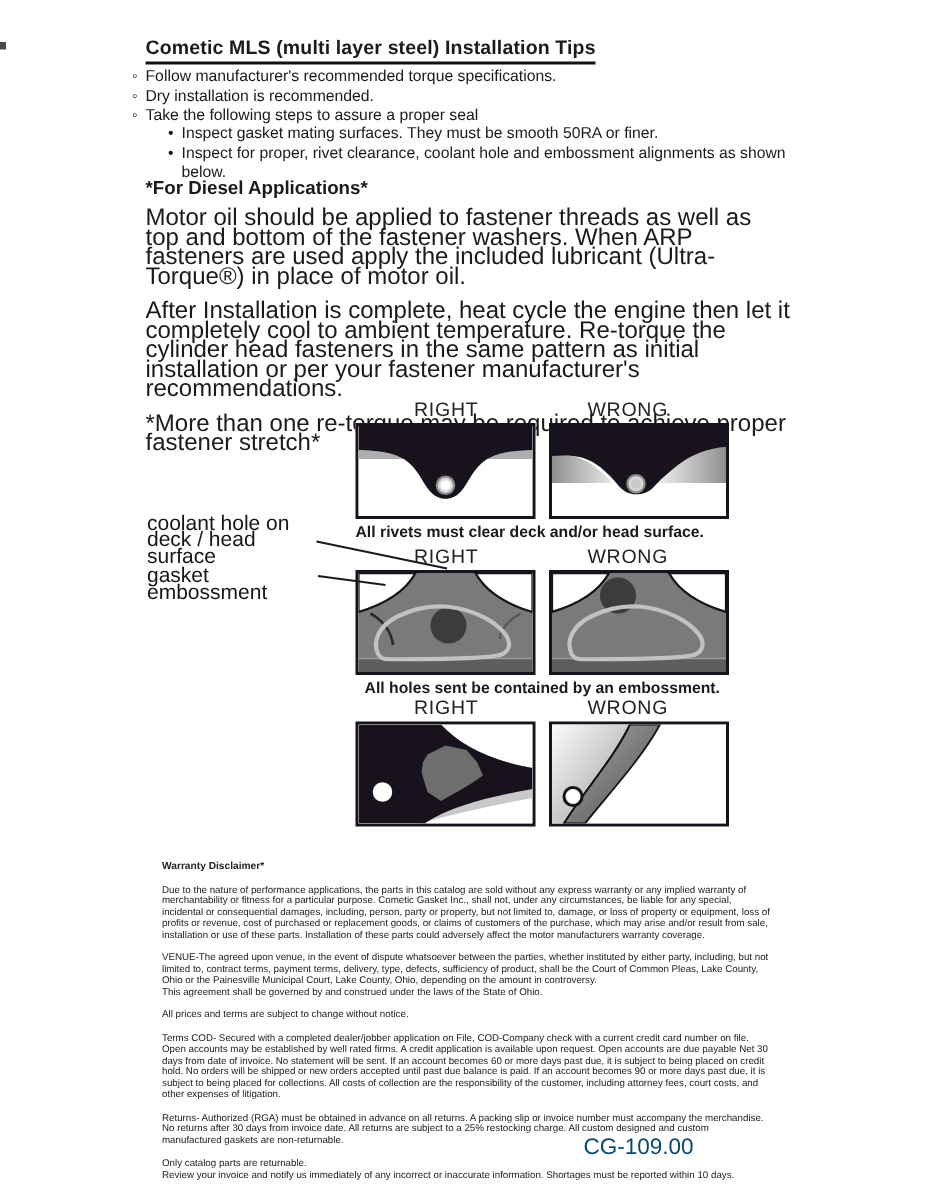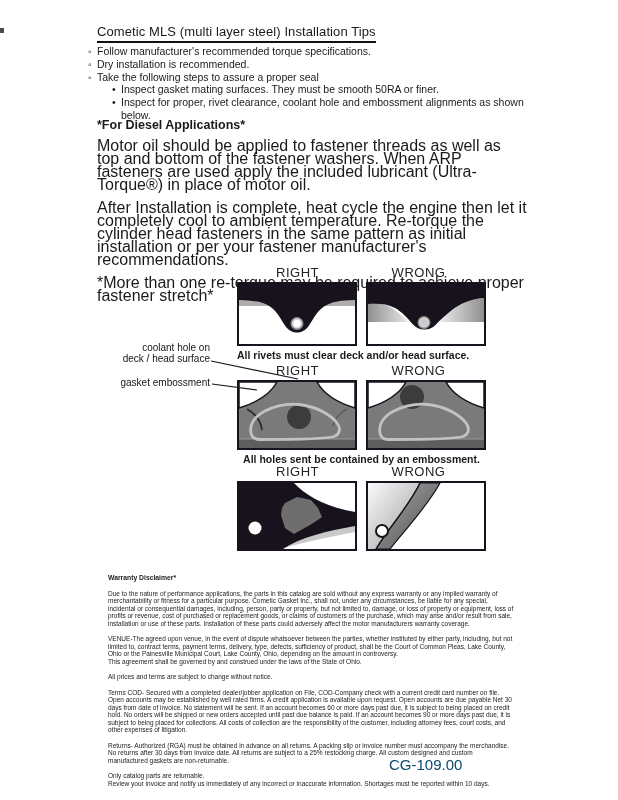--- a/index.html
+++ b/index.html
@@ -4,21 +4,21 @@
 <style>
   html,body{margin:0;padding:0;background:#ffffff;}
   #page{
     position:relative;width:618px;height:800px;background:#ffffff;
     font-family:"Liberation Sans",sans-serif;color:#1a1a1a;overflow:hidden;
   }
   .artifact{position:absolute;left:0px;top:28px;width:4px;height:5px;background:#4a4a4a;}
 
   
   .title{
-    position:absolute;left:97px;top:24px;font-size:13px;font-weight:normal;
+    position:absolute;left:97px;top:24px;font-size:13px;font-weight:bold;
     border-bottom:2px solid #111;padding-bottom:2px;letter-spacing:.1px;white-space:nowrap;
   }
 
   
   .bullets{position:absolute;left:88px;top:45px;font-size:10.5px;line-height:12.8px;width:440px;}
   .b{position:relative;padding-left:9px;}
   .b::before{content:"◦";position:absolute;left:0;top:0;font-size:10.5px;}
   .sub{margin-left:24px;}
   .sub::before{content:"•";}
 
@@ -34,21 +34,21 @@
   .dlabels span{width:121px;text-align:center;font-size:13px;letter-spacing:.5px;color:#222;}
   .dboxes{display:flex;justify-content:space-between;}
   .dbox{width:116px;height:0;border:2.5px solid #18121c;background:#fff;font-size:0;}
   .dbox.h60{height:60px;} .dbox.h66{height:66px;}
   .dbox svg{display:block;}
   .dcaption{font-size:10.5px;font-weight:bold;line-height:12px;margin-top:3px;}
   .dcaption.center{text-align:center;}
   .dcaption.wrapcap{width:258px;}
 
   
-  .callout{position:absolute;width:112px;text-align:right;font-size:10px;line-height:10.8px;color:#161616;}
+  .callout{position:absolute;width:112px;font-size:14px;line-height:10.8px;color:#161616;}
   #callout-hole{left:98px;top:343px;}
   #callout-emboss{left:98px;top:378px;}
   #leader-overlay{position:absolute;left:205px;top:355px;width:110px;height:45px;pointer-events:none;z-index:5;}
 
   
   .warranty{position:absolute;left:108px;top:574px;width:406px;font-size:6.5px;line-height:7.5px;color:#222;}
   .warranty h3{font-size:6.8px;font-weight:bold;margin:0 0 8px 0;}
   .warranty p{margin:0;}
   .warranty p.gap{margin-bottom:8px;}
 

